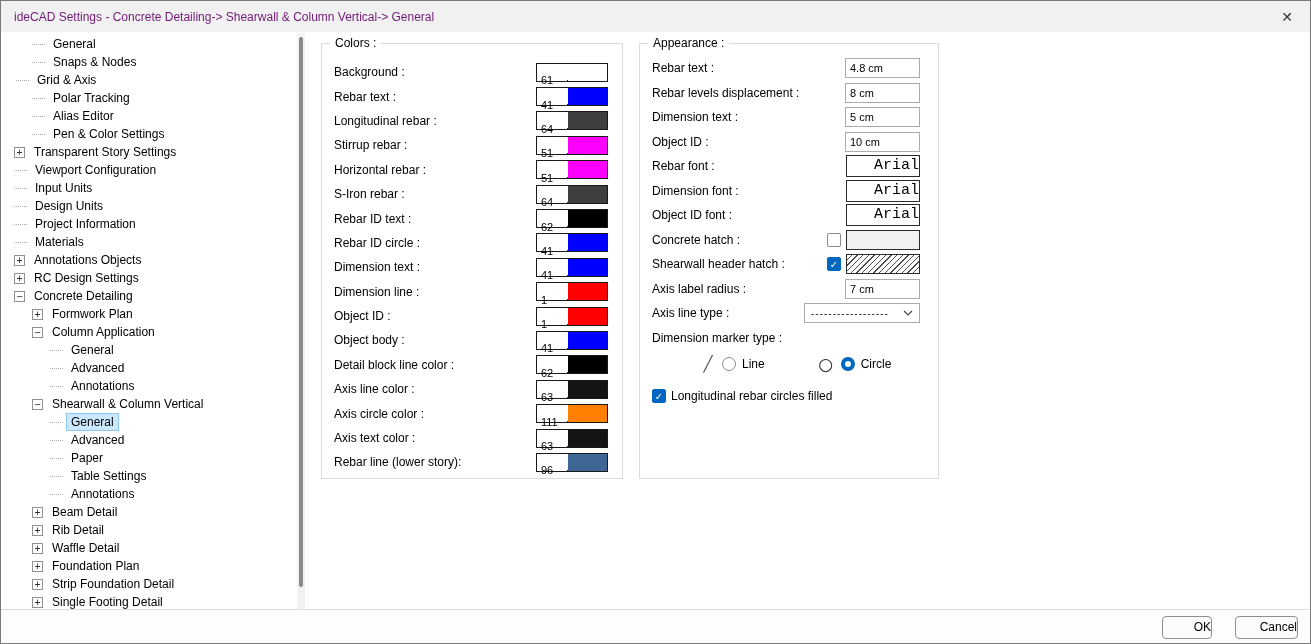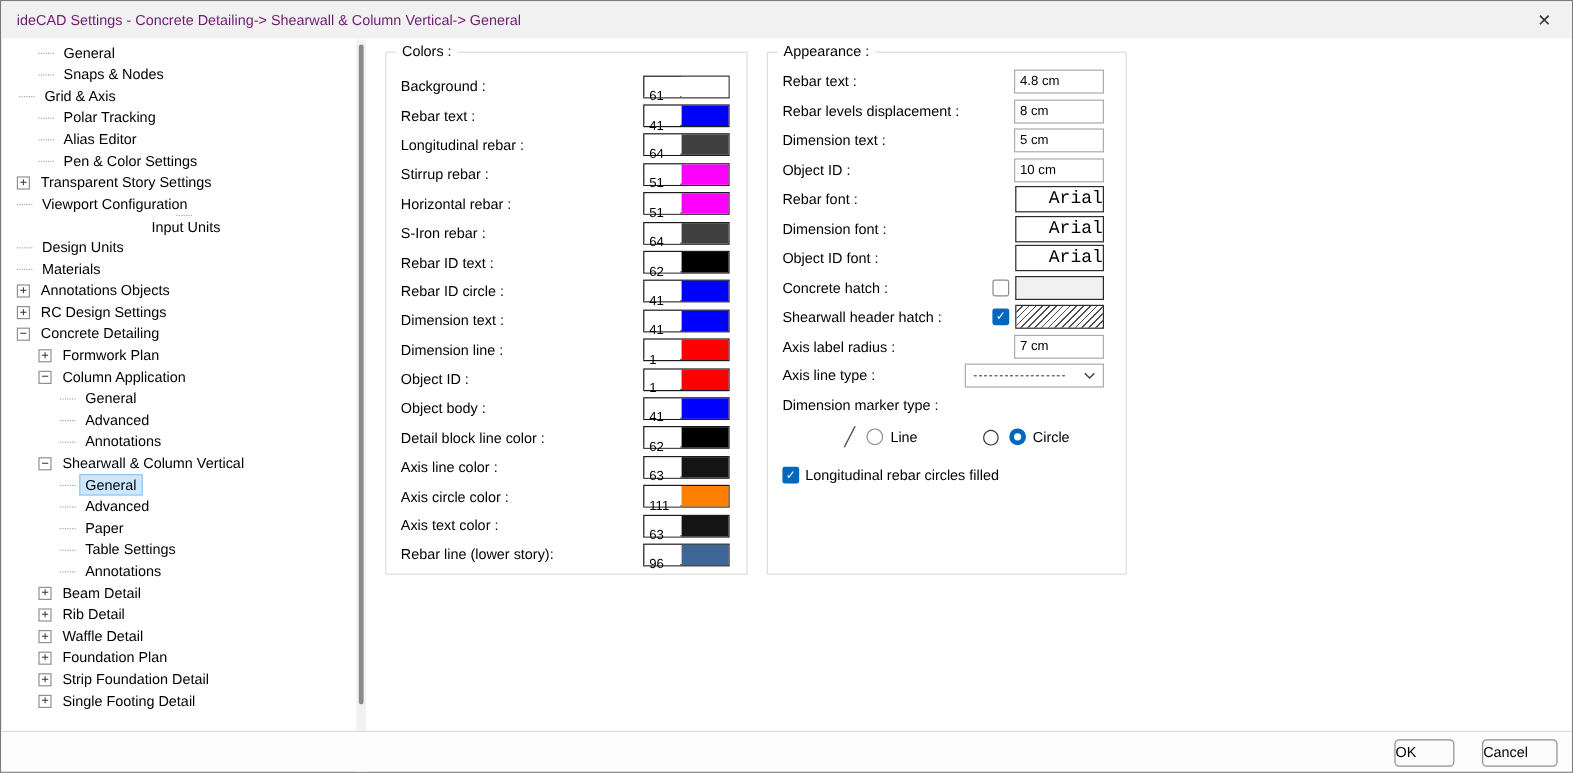--- a/index.html
+++ b/index.html
@@ -94,21 +94,21 @@
   .radio.selected { border: 4px solid #0067c0; }
   .check-row { display: flex; align-items: center; padding-left: 12px; margin-top: 8px; height: 20px; }
 
   
   .footer-bar {
     position: absolute; left: 0; right: 0; bottom: 0; height: 34px;
     background: #fdfdfd; border-top: 1px solid #dcdcdc;
   }
   .footer-btn {
     position: absolute; height: 23px; border: 1px solid #8f8f8f; border-radius: 4px;
-    background: #fcfcfc; font-size: 12px; text-align: left; line-height: 21px; cursor: default;
+    background: #fcfcfc; font-size: 12px; text-align: right; line-height: 21px; cursor: default;
   }
   #ok-btn { left: 1161px; top: 615px; width: 50px; }
   #cancel-btn { left: 1234px; top: 615px; width: 63px; }
 </style>
 </head>
 <body>
 
 <div class="titlebar">
   <span class="title-text">ideCAD Settings - Concrete Detailing-&gt; Shearwall &amp; Column Vertical-&gt; General</span>
 </div>
@@ -140,27 +140,31 @@
       <span class="tree-label">Pen &amp; Color Settings</span>
     </div>
     <div class="tree-row" style="padding-left: 12px;">
       <span class="expander">+</span>
       <span class="tree-label">Transparent Story Settings</span>
     </div>
     <div class="tree-row" style="padding-left: 12px;">
       <span class="stub"></span>
       <span class="tree-label">Viewport Configuration</span>
     </div>
-    <div class="tree-row" style="padding-left: 12px; flex-direction: column;">
+    <div class="tree-row" style="padding-left: 12px;">
       <span class="stub"></span>
       <span class="tree-label">Input Units</span>
     </div>
     <div class="tree-row" style="padding-left: 12px;">
       <span class="stub"></span>
       <span class="tree-label">Design Units</span>
+    </div>
+    <div class="tree-row" style="padding-left: 12px;">
+      <span class="stub"></span>
+      <span class="tree-label">Project Information</span>
     </div>
     <div class="tree-row" style="padding-left: 12px;">
       <span class="stub"></span>
       <span class="tree-label">Materials</span>
     </div>
     <div class="tree-row" style="padding-left: 12px;">
       <span class="expander">+</span>
       <span class="tree-label">Annotations Objects</span>
     </div>
     <div class="tree-row" style="padding-left: 12px;">

